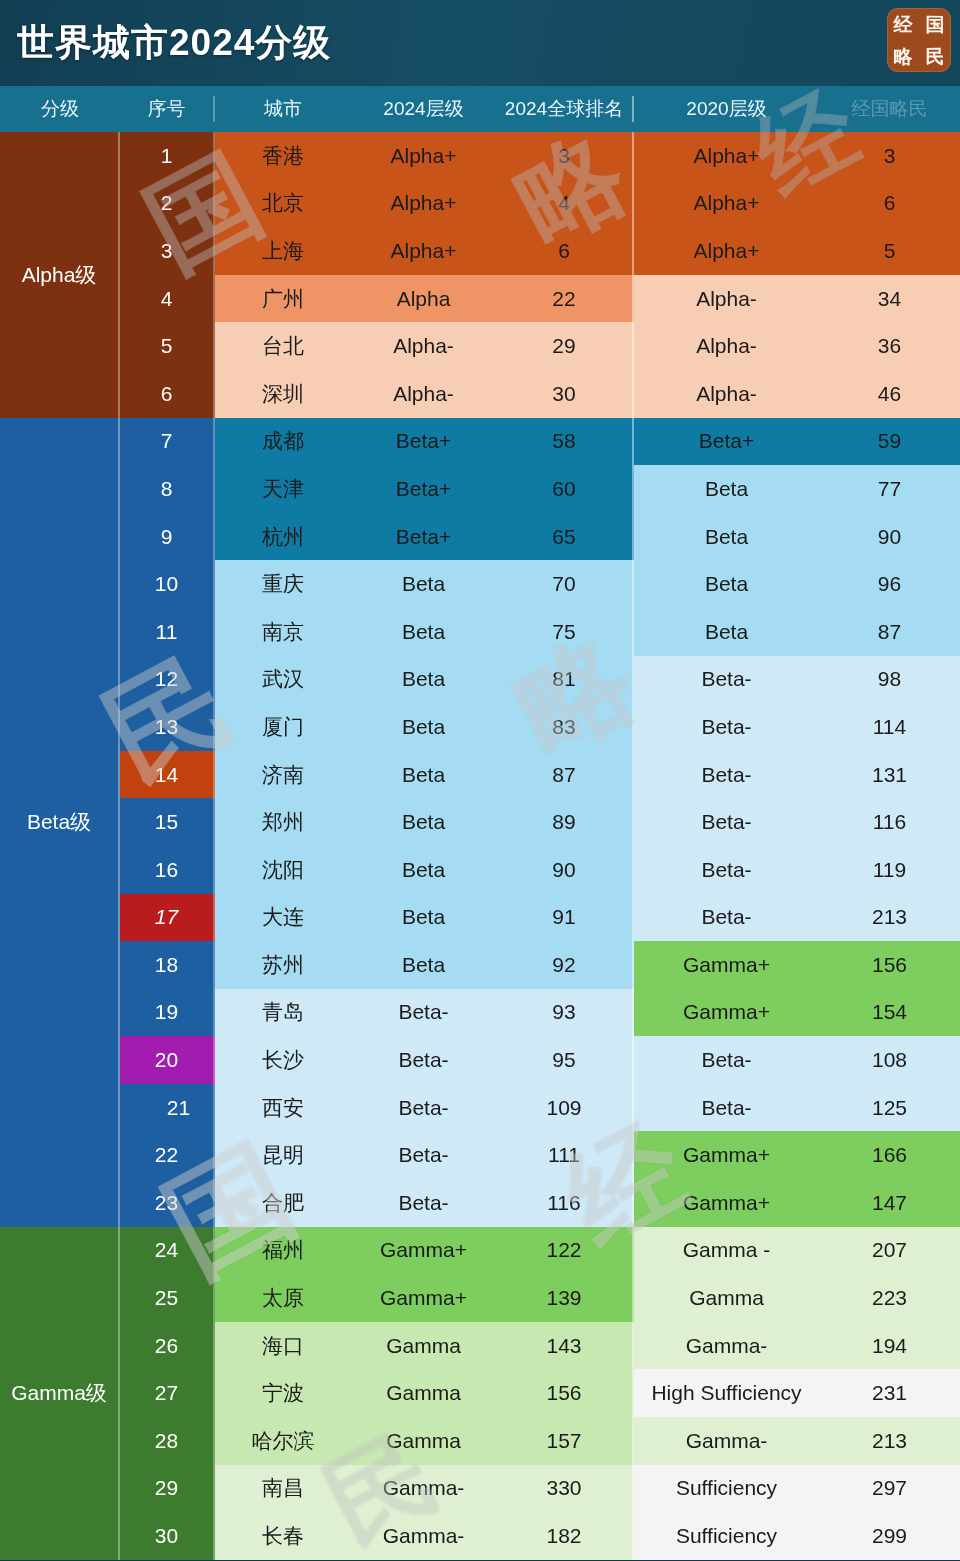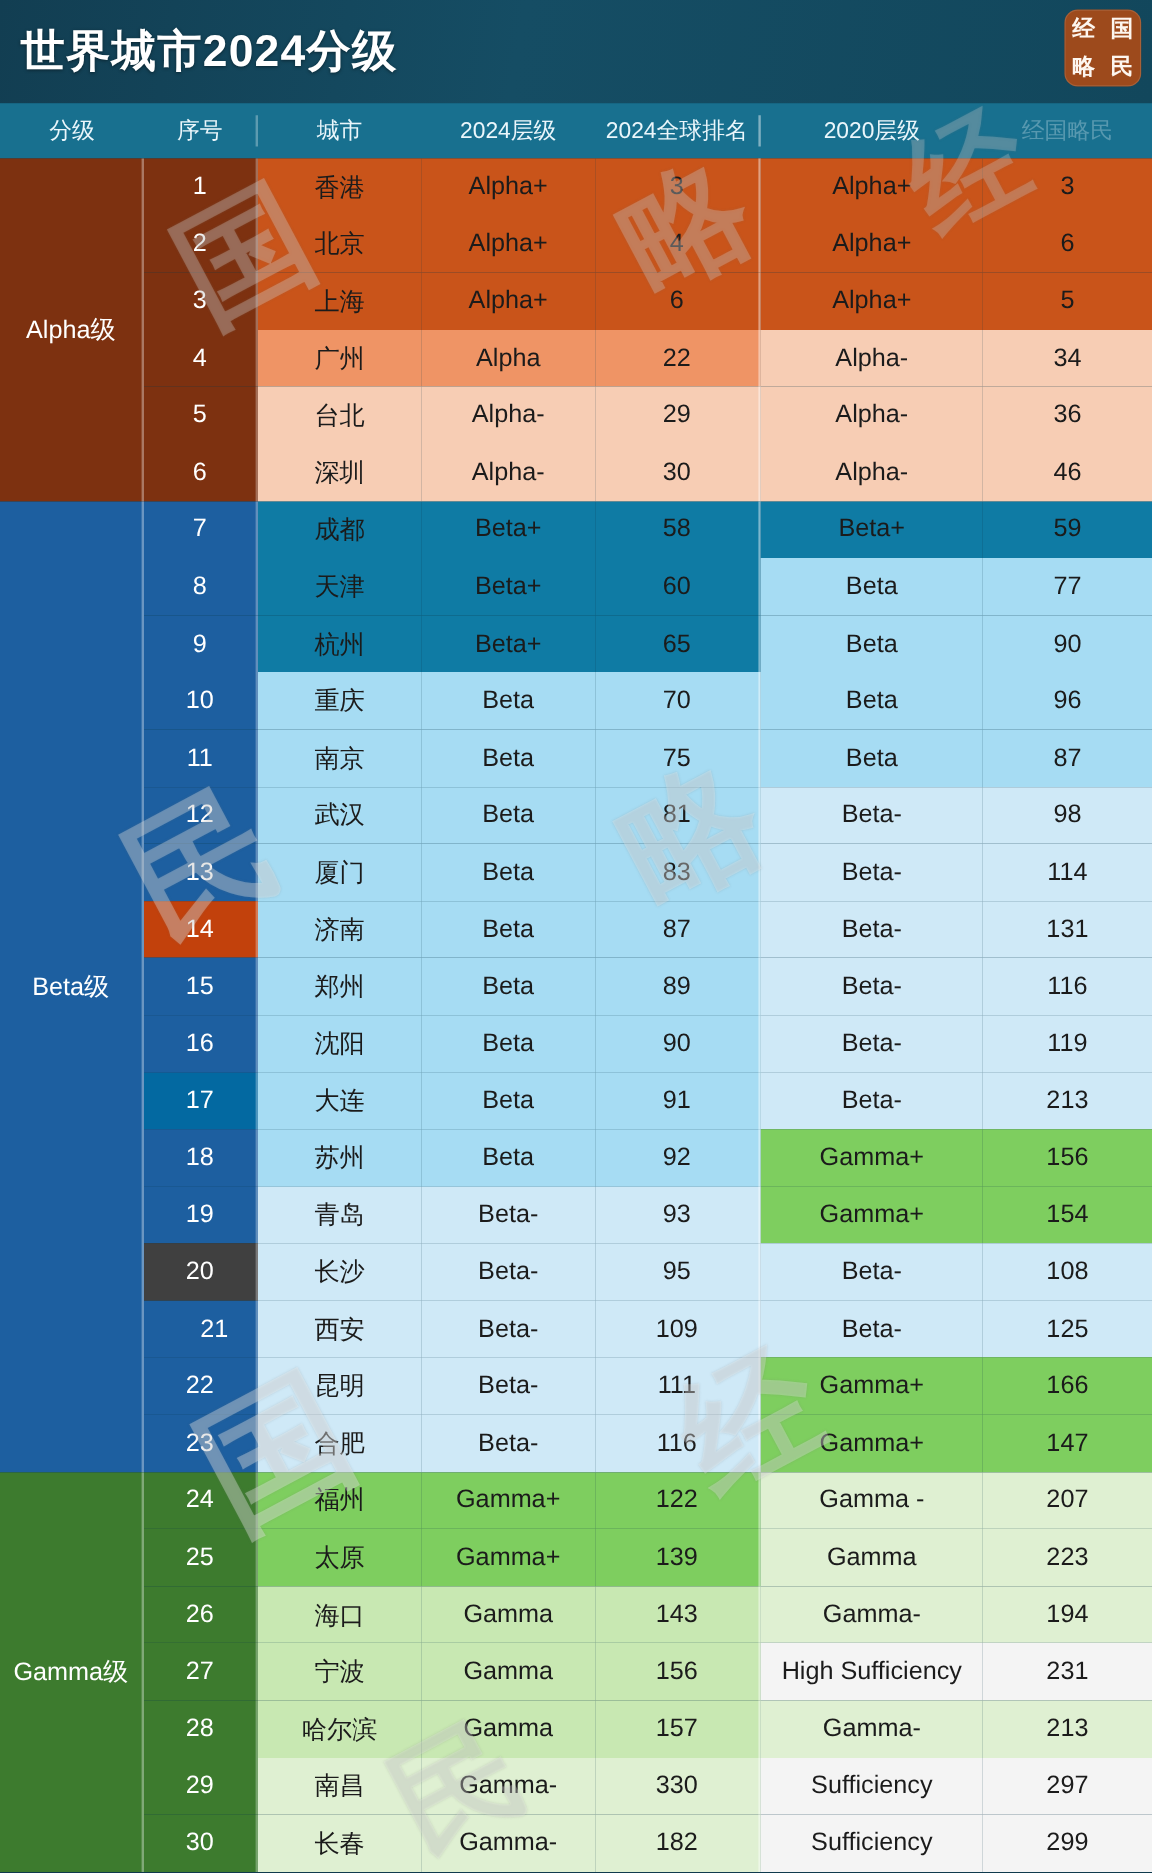--- a/index.html
+++ b/index.html
@@ -287,21 +287,21 @@
           </div>
           <div class="row">
             <div class="cellbox c-idx light" style="background: rgb(29, 95, 160);">16</div>
             <div class="cellbox c-city dark" style="background: rgb(166, 220, 243);">沈阳</div>
             <div class="cellbox c-lv24 dark" style="background: rgb(166, 220, 243);">Beta</div>
             <div class="cellbox c-rk24 dark" style="background: rgb(166, 220, 243);">90</div>
             <div class="cellbox c-lv20 dark" style="background: rgb(207, 233, 247);">Beta-</div>
             <div class="cellbox c-rk20 dark" style="background: rgb(207, 233, 247);">119</div>
           </div>
           <div class="row">
-            <div class="cellbox c-idx light" style="background: #0369a1;">17</div>
+            <div class="cellbox c-idx light" style="background: #b91c1c; font-style: italic;">17</div>
             <div class="cellbox c-city dark" style="background: rgb(166, 220, 243);">大连</div>
             <div class="cellbox c-lv24 dark" style="background: rgb(166, 220, 243);">Beta</div>
             <div class="cellbox c-rk24 dark" style="background: rgb(166, 220, 243);">91</div>
             <div class="cellbox c-lv20 dark" style="background: rgb(207, 233, 247);">Beta-</div>
             <div class="cellbox c-rk20 dark" style="background: rgb(207, 233, 247);">213</div>
           </div>
           <div class="row">
             <div class="cellbox c-idx light" style="background: rgb(29, 95, 160);">18</div>
             <div class="cellbox c-city dark" style="background: rgb(166, 220, 243);">苏州</div>
             <div class="cellbox c-lv24 dark" style="background: rgb(166, 220, 243);">Beta</div>
@@ -311,21 +311,21 @@
           </div>
           <div class="row">
             <div class="cellbox c-idx light" style="background: rgb(29, 95, 160);">19</div>
             <div class="cellbox c-city dark" style="background: rgb(207, 233, 247);">青岛</div>
             <div class="cellbox c-lv24 dark" style="background: rgb(207, 233, 247);">Beta-</div>
             <div class="cellbox c-rk24 dark" style="background: rgb(207, 233, 247);">93</div>
             <div class="cellbox c-lv20 dark" style="background: rgb(126, 206, 95);">Gamma+</div>
             <div class="cellbox c-rk20 dark" style="background: rgb(126, 206, 95);">154</div>
           </div>
           <div class="row">
-            <div class="cellbox c-idx light" style="background: #404040;">20</div>
+            <div class="cellbox c-idx light" style="background: #a21caf;">20</div>
             <div class="cellbox c-city dark" style="background: rgb(207, 233, 247);">长沙</div>
             <div class="cellbox c-lv24 dark" style="background: rgb(207, 233, 247);">Beta-</div>
             <div class="cellbox c-rk24 dark" style="background: rgb(207, 233, 247);">95</div>
             <div class="cellbox c-lv20 dark" style="background: rgb(207, 233, 247);">Beta-</div>
             <div class="cellbox c-rk20 dark" style="background: rgb(207, 233, 247);">108</div>
           </div>
           <div class="row">
             <div class="cellbox c-idx light" style="background: rgb(29, 95, 160); padding-left: 24px;">21</div>
             <div class="cellbox c-city dark" style="background: rgb(207, 233, 247);">西安</div>
             <div class="cellbox c-lv24 dark" style="background: rgb(207, 233, 247);">Beta-</div>

